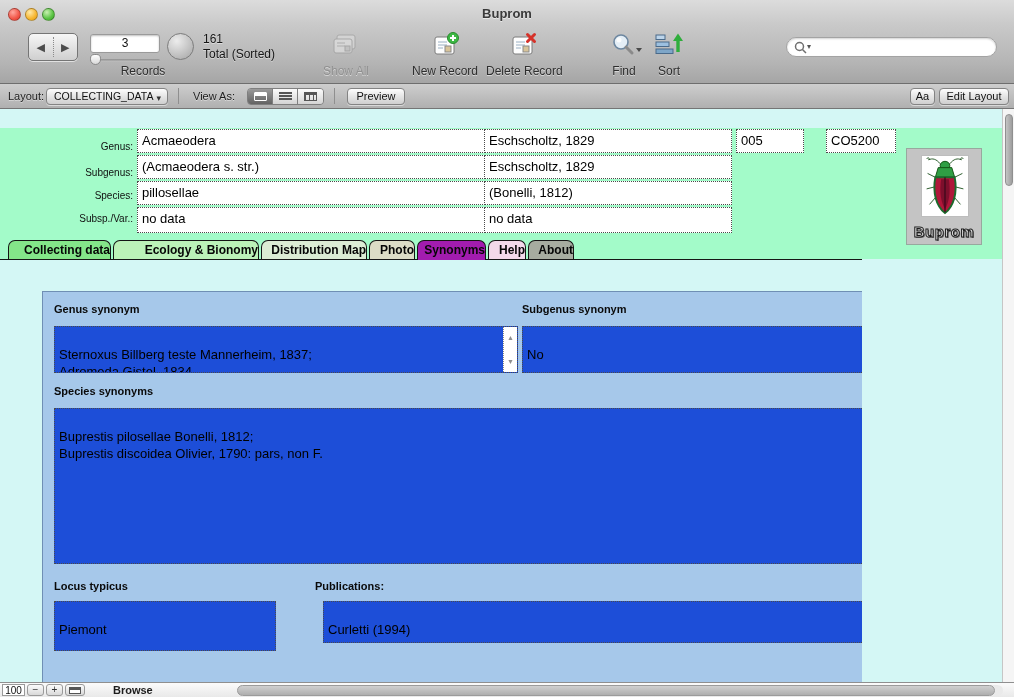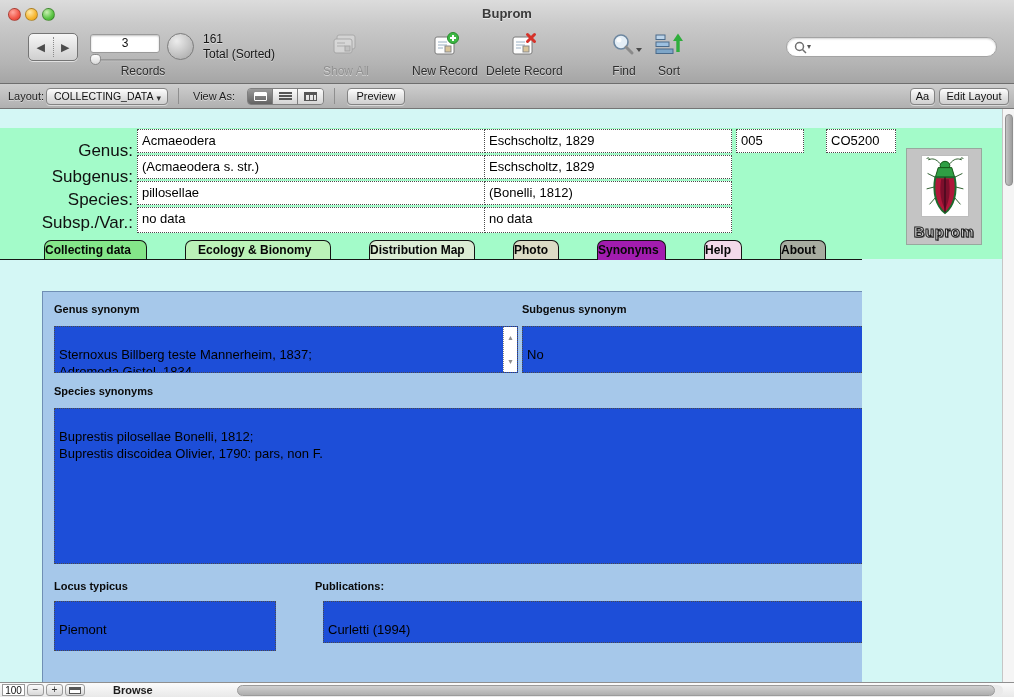--- a/index.html
+++ b/index.html
@@ -55,32 +55,32 @@
   .ic-form { width:13px; height:9px; border:1px solid #fff; border-radius:1px; background:linear-gradient(#fff 0 45%, transparent 45%); }
   .ic-list { width:13px; height:9px; background:repeating-linear-gradient(#555 0 1.5px, transparent 1.5px 3px); }
   .ic-table { width:13px; height:9px; border:1px solid #555;
     background:linear-gradient(#555 0 1.5px, transparent 1.5px) , repeating-linear-gradient(90deg,#555 0 1px, transparent 1px 4px); }
 
   
   .content { position:absolute; left:0; top:109px; width:1014px; height:573px; background:#d4f7f5; }
   .bluestrip { position:absolute; left:0; top:0; width:1002px; height:19px; background:#a9cdf2; border-bottom:1px solid #8fb4dd; }
   .col-h { position:absolute; top:3px; font-size:12px; font-weight:bold; color:#0c0c0c; white-space:nowrap; }
   .greenarea { position:absolute; left:0; top:19px; width:1002px; height:131px; background:#a3fbc9; }
-  .flabel { position:absolute; left:0; width:133px; text-align:right; font-size:17px; color:#101010; }
+  .flabel { position:absolute; left:0; width:133px; text-align:right; font-size:10px; color:#101010; }
   .dfield { position:absolute; background:#fff; border:1px dotted #4a4a4a; font-size:13px; color:#000; padding:3px 4px 0 4px; overflow:hidden; white-space:nowrap; }
 
   .logo { position:absolute; left:906px; top:20px; width:76px; height:97px; background:#c4c4c4; border:1px solid #98a89e; }
   .logo .pic { position:absolute; left:14px; top:6px; width:48px; height:62px; background:#fff; border:1px solid #bdbdbd; }
   .logo .brand { position:absolute; left:0; right:0; bottom:4px; text-align:center; font-size:15px; font-weight:bold; letter-spacing:.5px;
     color:#d6d6d6; -webkit-text-stroke:1px #1c1c1c; text-shadow:1px 1px 0 #6a6a6a; }
 
   
   .tabsrow { position:absolute; left:8px; top:131px; height:19px; display:flex; }
   .tab { height:19px; margin-right:2px; border:1px solid #141414; border-bottom:none; border-radius:7px 7px 0 0;
-    font-size:12px; font-weight:bold; color:#060606; text-align:left; line-height:18px; white-space:nowrap;margin-left:36px; }
+    font-size:12px; font-weight:bold; color:#060606; text-align:right; line-height:18px; white-space:nowrap; }
   .tab.active { height:20px; position:relative; z-index:6; line-height:19px; }
 
   .bodyarea { position:absolute; left:0; top:150px; width:862px; height:423px; background:#d4f7f5; border-top:1px solid #161616; overflow:hidden; }
 
   
   .panel { position:absolute; left:42px; top:31px; width:887px; height:400px; background:#a6c8ea; border:1px solid #6f8fb4; }
   .p-label { position:absolute; font-size:11px; font-weight:bold; color:#0a0a0a; }
   .p-field { position:absolute; background:#1d4ed8; border:1px dotted #4a4a4a; font-size:13px; color:#000; padding:2px 4px; white-space:pre-line; overflow:hidden; line-height:17px; }
   .fscroll { position:absolute; top:0; bottom:0; right:0; width:14px; border-left:1px dotted #8a8a8a; background:#fff;
     display:flex; flex-direction:column; justify-content:space-between; align-items:center; font-size:7px; color:#8f8f8f; padding:2px 0; }

